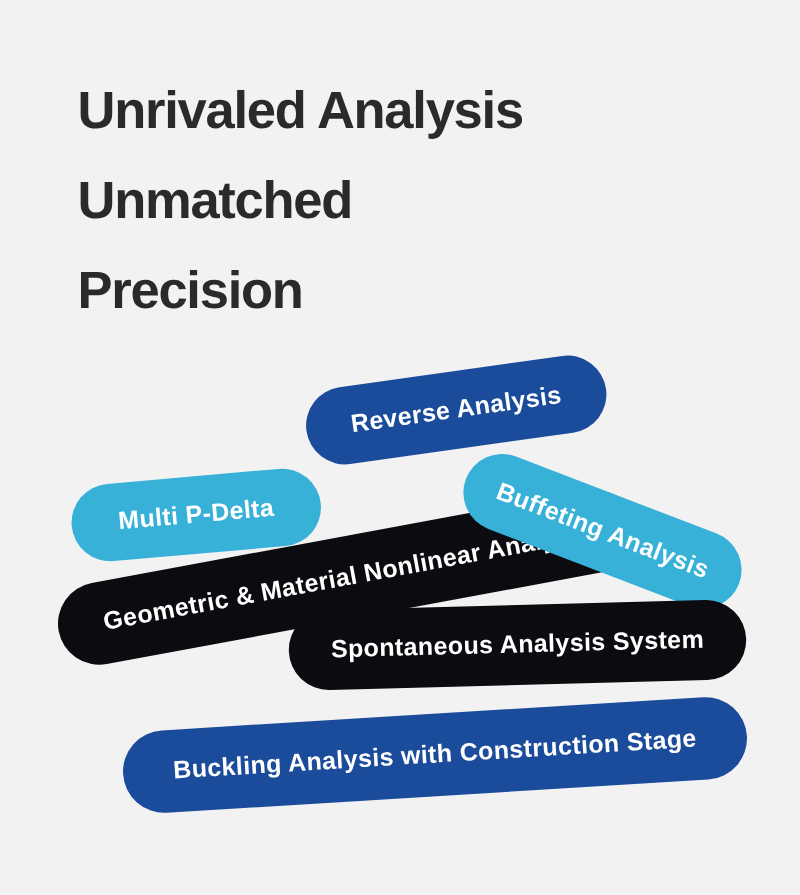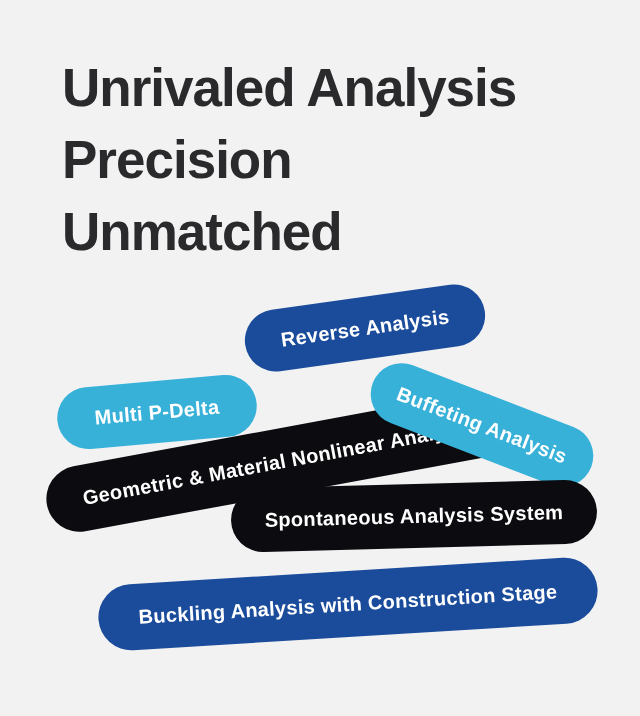--- a/index.html
+++ b/index.html
@@ -15,21 +15,21 @@
     font-family: "Liberation Sans", sans-serif;
   }
   .canvas {
     position: absolute;
     inset: 0;
   }
   .heading {
     position: absolute;
     left: 62px;
     top: 52px;
-    font-size: 53px;
+    font-size: 42px;
     line-height: 72px;
     font-weight: 700;
     letter-spacing: -1px;
     color: #2a2a2c;
   }
   .pill-cluster {
     position: absolute;
     inset: 0;
   }
   .pill {
@@ -75,22 +75,22 @@
     z-index: 1;
   }
 </style>
 </head>
 <body style="background: rgb(242, 242, 243);">
 
 <div class="canvas">
 
   <div class="heading" style="color: rgb(42, 42, 44);">
     <div>Unrivaled Analysis</div>
+    <div>Unmatched</div>
     <div>Precision</div>
-    <div>Unmatched</div>
   </div>
 
   <div class="pill-cluster">
     <div class="pill pill-geometric" style="background: rgb(11, 11, 16); color: rgb(255, 255, 255);">
       <span>Geometric &amp; Material Nonlinear Analysis</span>
     </div>
     <div class="pill pill-buffeting" style="background: rgb(56, 177, 217); color: rgb(255, 255, 255);">
       <span>Buffeting Analysis</span>
     </div>
     <div class="pill pill-reverse" style="background: rgb(27, 76, 155); color: rgb(255, 255, 255);">

